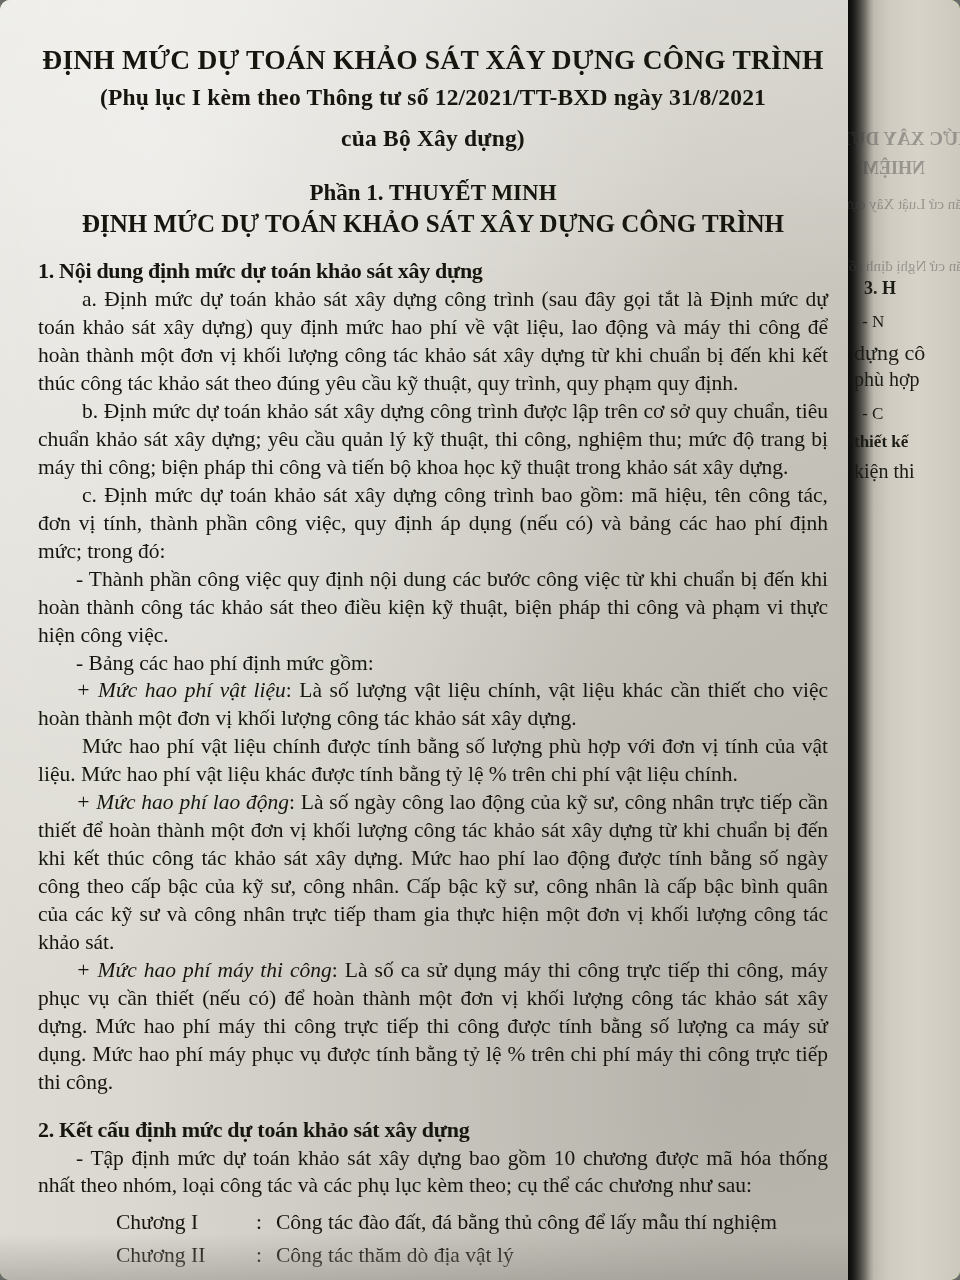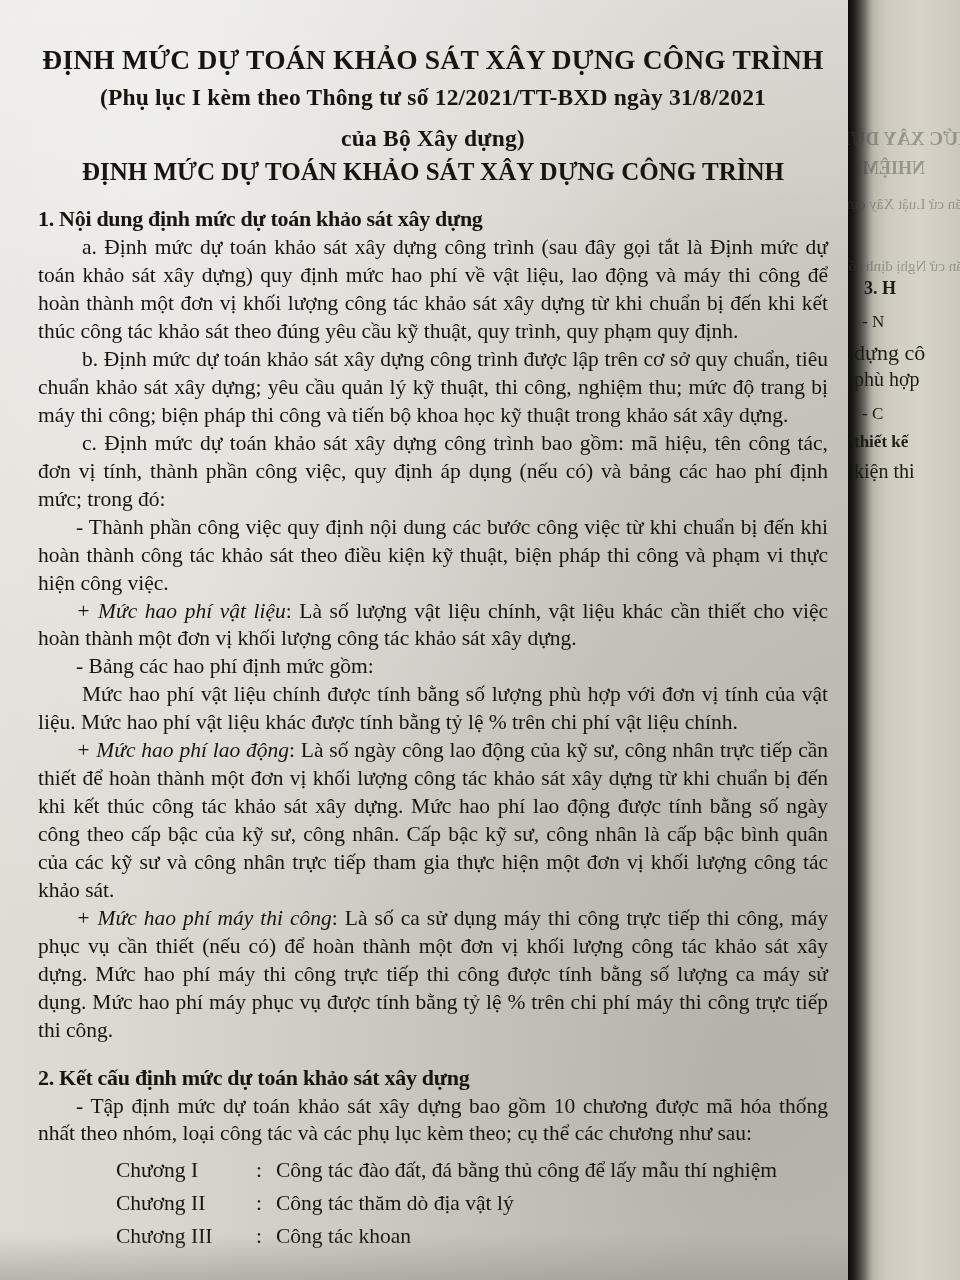--- a/index.html
+++ b/index.html
@@ -7,20 +7,21 @@
     padding: 0;
     background: #6b6b6b;
   }
   #page {
     position: relative;
     width: 960px;
     height: 1280px;
     overflow: hidden;
     background: #bef264;
     font-family: "Liberation Serif", serif;
+    border-radius: 10px;
   }
 
   
   .gutter {
     position: absolute;
     top: 0;
     right: 0;
     width: 112px;
     height: 1280px;
     background: linear-gradient(to right,
@@ -156,31 +157,32 @@
     <div class="paper-tint"></div>
 
     <div class="content">
 
       <h1 class="doc-title">
         <span>ĐỊNH MỨC DỰ TOÁN KHẢO SÁT XÂY DỰNG CÔNG TRÌNH</span>
         <span class="title-line2">(Phụ lục I kèm theo Thông tư số 12/2021/TT-BXD ngày 31/8/2021</span>
         <span class="title-line3">của Bộ Xây dựng)</span>
       </h1>
 
+      <h2 class="part-title">Phần 1. THUYẾT MINH</h2>
       <h2 class="part-sub">ĐỊNH MỨC DỰ TOÁN KHẢO SÁT XÂY DỰNG CÔNG TRÌNH</h2>
 
       <h3 class="section">1. Nội dung định mức dự toán khảo sát xây dựng</h3>
 
       <p class="para">a. Định mức dự toán khảo sát xây dựng công trình (sau đây gọi tắt là Định mức dự toán khảo sát xây dựng) quy định mức hao phí về vật liệu, lao động và máy thi công để hoàn thành một đơn vị khối lượng công tác khảo sát xây dựng từ khi chuẩn bị đến khi kết thúc công tác khảo sát theo đúng yêu cầu kỹ thuật, quy trình, quy phạm quy định.</p>
       <p class="para">b. Định mức dự toán khảo sát xây dựng công trình được lập trên cơ sở quy chuẩn, tiêu chuẩn khảo sát xây dựng; yêu cầu quản lý kỹ thuật, thi công, nghiệm thu; mức độ trang bị máy thi công; biện pháp thi công và tiến bộ khoa học kỹ thuật trong khảo sát xây dựng.</p>
       <p class="para">c. Định mức dự toán khảo sát xây dựng công trình bao gồm: mã hiệu, tên công tác, đơn vị tính, thành phần công việc, quy định áp dụng (nếu có) và bảng các hao phí định mức; trong đó:</p>
       <p class="para dash">- Thành phần công việc quy định nội dung các bước công việc từ khi chuẩn bị đến khi hoàn thành công tác khảo sát theo điều kiện kỹ thuật, biện pháp thi công và phạm vi thực hiện công việc.</p>
+      <p class="para dash">- Bảng các hao phí định mức gồm:</p>
+
       <p class="para dash"><em class="it">+ Mức hao phí vật liệu</em><span>: Là số lượng vật liệu chính, vật liệu khác cần thiết cho việc hoàn thành một đơn vị khối lượng công tác khảo sát xây dựng.</span></p>
-
-      <p class="para dash">- Bảng các hao phí định mức gồm:</p>
 
       <p class="para">Mức hao phí vật liệu chính được tính bằng số lượng phù hợp với đơn vị tính của vật liệu. Mức hao phí vật liệu khác được tính bằng tỷ lệ % trên chi phí vật liệu chính.</p>
 
       <p class="para dash"><em class="it">+ Mức hao phí lao động</em><span>: Là số ngày công lao động của kỹ sư, công nhân trực tiếp cần thiết để hoàn thành một đơn vị khối lượng công tác khảo sát xây dựng từ khi chuẩn bị đến khi kết thúc công tác khảo sát xây dựng. Mức hao phí lao động được tính bằng số ngày công theo cấp bậc của kỹ sư, công nhân. Cấp bậc kỹ sư, công nhân là cấp bậc bình quân của các kỹ sư và công nhân trực tiếp tham gia thực hiện một đơn vị khối lượng công tác khảo sát.</span></p>
 
       <p class="para dash"><em class="it">+ Mức hao phí máy thi công</em><span>: Là số ca sử dụng máy thi công trực tiếp thi công, máy phục vụ cần thiết (nếu có) để hoàn thành một đơn vị khối lượng công tác khảo sát xây dựng. Mức hao phí máy thi công trực tiếp thi công được tính bằng số lượng ca máy sử dụng. Mức hao phí máy phục vụ được tính bằng tỷ lệ % trên chi phí máy thi công trực tiếp thi công.</span></p>
 
       <h3 class="section">2. Kết cấu định mức dự toán khảo sát xây dựng</h3>
 
       <p class="para dash">- Tập định mức dự toán khảo sát xây dựng bao gồm 10 chương được mã hóa thống nhất theo nhóm, loại công tác và các phụ lục kèm theo; cụ thể các chương như sau:</p>

